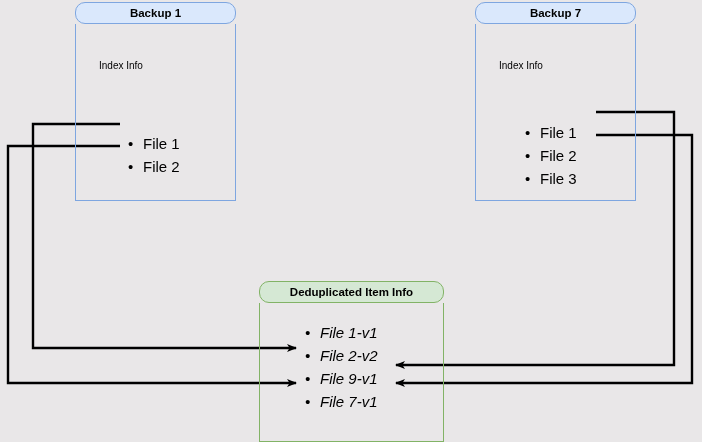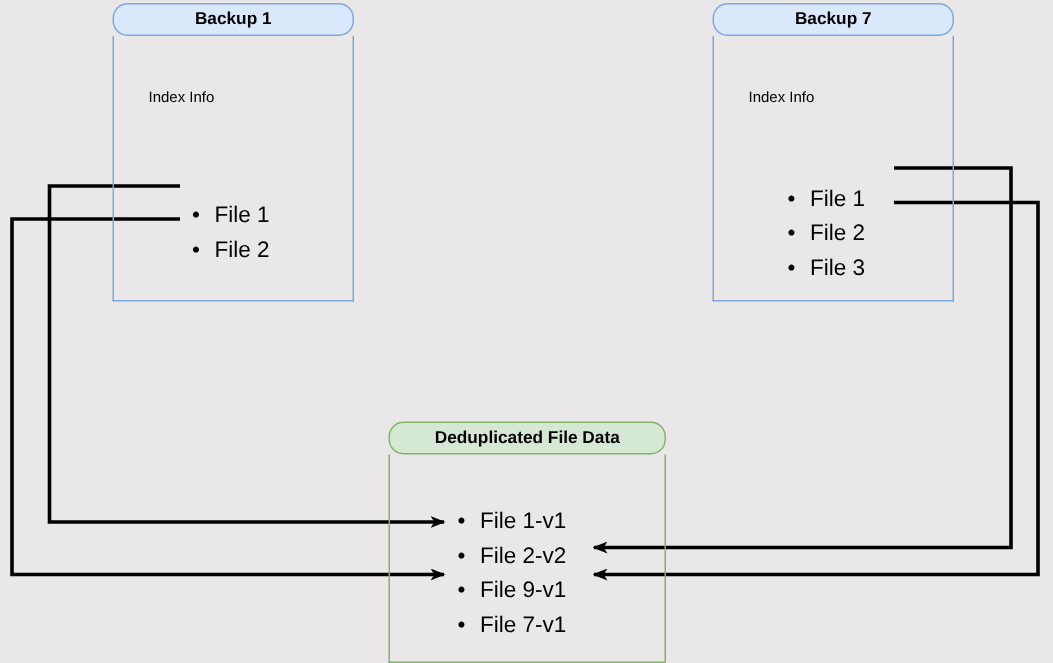--- a/index.html
+++ b/index.html
@@ -139,23 +139,23 @@
       <div class="section-label" style="left:23px; top:36px;">Index Info</div>
       <ul class="bullet-list" style="left:49px; top:100px;">
         <li>File 1</li>
         <li>File 2</li>
         <li>File 3</li>
       </ul>
     </div>
   </div>
 
   <div class="node green-node" style="left:259px; top:281px; width:185px; height:161px;">
-    <div class="node-header">Deduplicated File Data</div>
+    <div class="node-header">Deduplicated Item Info</div>
     <div class="node-body" style="height:139px;">
-      <ul class="bullet-list" style="left:45px; top:36px;">
+      <ul class="bullet-list" style="left:45px; top:21px;font-style:italic;">
         <li>File 1-v1</li>
         <li>File 2-v2</li>
         <li>File 9-v1</li>
         <li>File 7-v1</li>
       </ul>
     </div>
   </div>
 
 </div>
 

